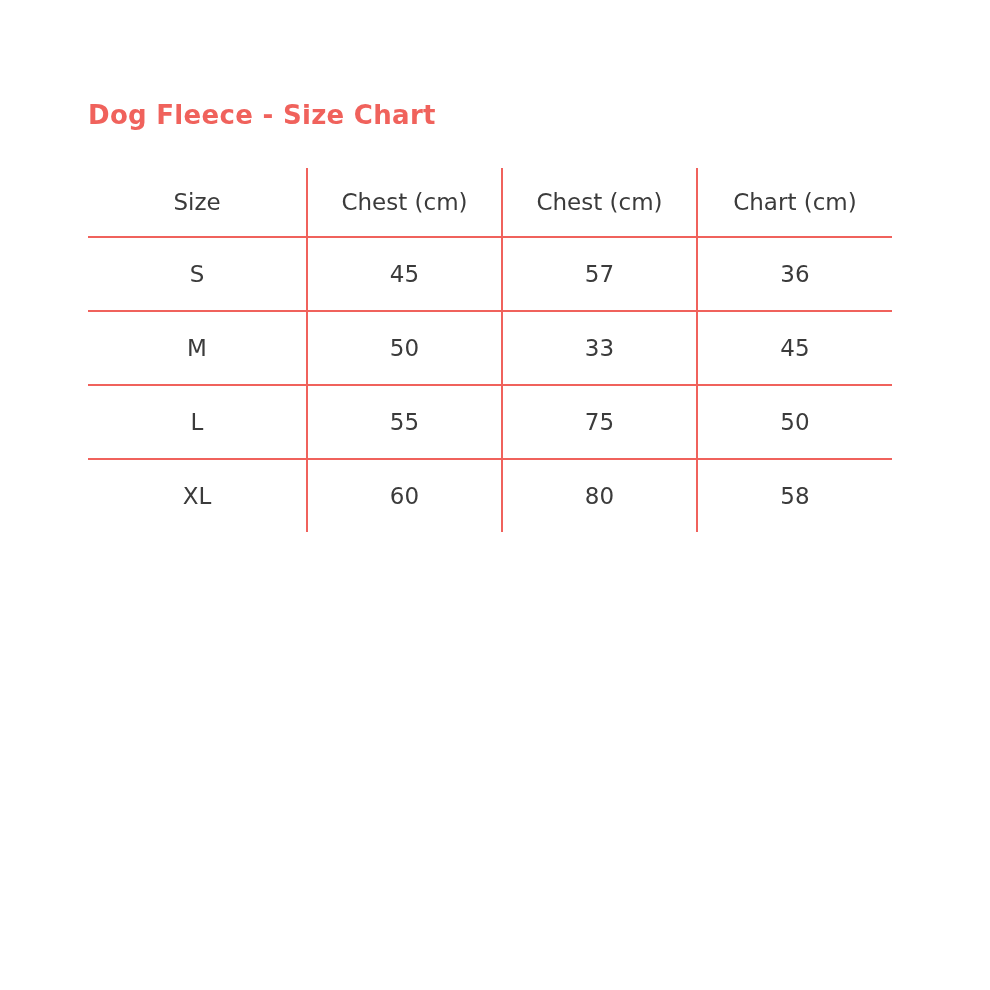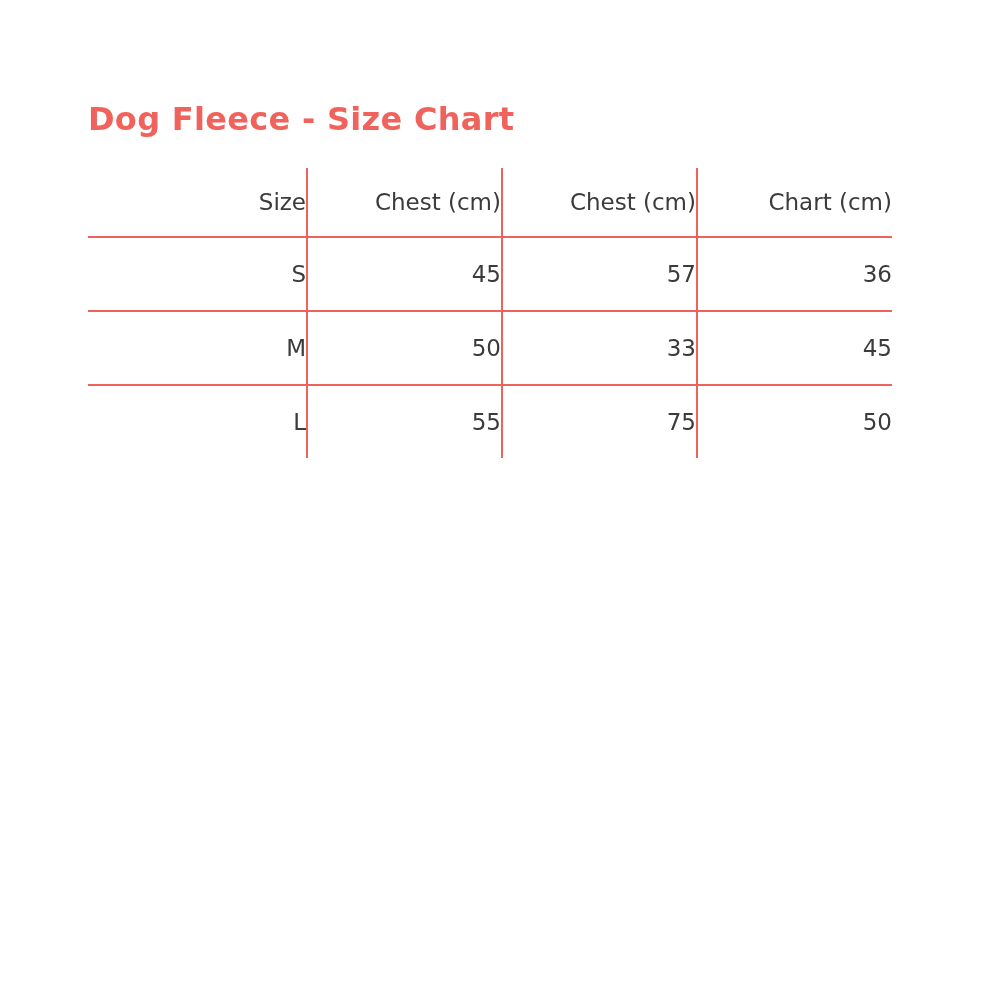--- a/index.html
+++ b/index.html
@@ -19,41 +19,41 @@
     left: 0;
     top: 0;
     width: 990px;
     height: 990px;
     background: #ffffff;
   }
   .chart-title {
     position: absolute;
     left: 88px;
     top: 100px;
-    font-size: 32px;
+    font-size: 26px;
     font-weight: bold;
     color: #f0625c;
     letter-spacing: 0.3px;
     white-space: nowrap;
   }
   .size-table {
     position: absolute;
     left: 88px;
     top: 168px;
     width: 804px;
     border-collapse: collapse;
     table-layout: fixed;
   }
   .size-table col.c0 { width: 219px; }
   .size-table col.c1 { width: 195px; }
   .size-table col.c2 { width: 195px; }
   .size-table col.c3 { width: 195px; }
 
   .size-table th, .size-table td {
-    text-align: right;
+    text-align: center;
     color: #3b3b3b;
     font-size: 23px;
     font-weight: normal;
     padding: 0;
     height: 72px;
     vertical-align: middle;
     border-left: 2px solid #f0625c;
     border-bottom: 2px solid #f0625c;
   }
   .size-table th:first-child,
@@ -106,16 +106,22 @@
         <td>50</td>
         <td>33</td>
         <td>45</td>
       </tr>
       <tr>
         <td>L</td>
         <td>55</td>
         <td>75</td>
         <td>50</td>
       </tr>
+      <tr>
+        <td>XL</td>
+        <td>60</td>
+        <td>80</td>
+        <td>58</td>
+      </tr>
     </tbody>
   </table>
 
 </div>
 
 </body></html>

